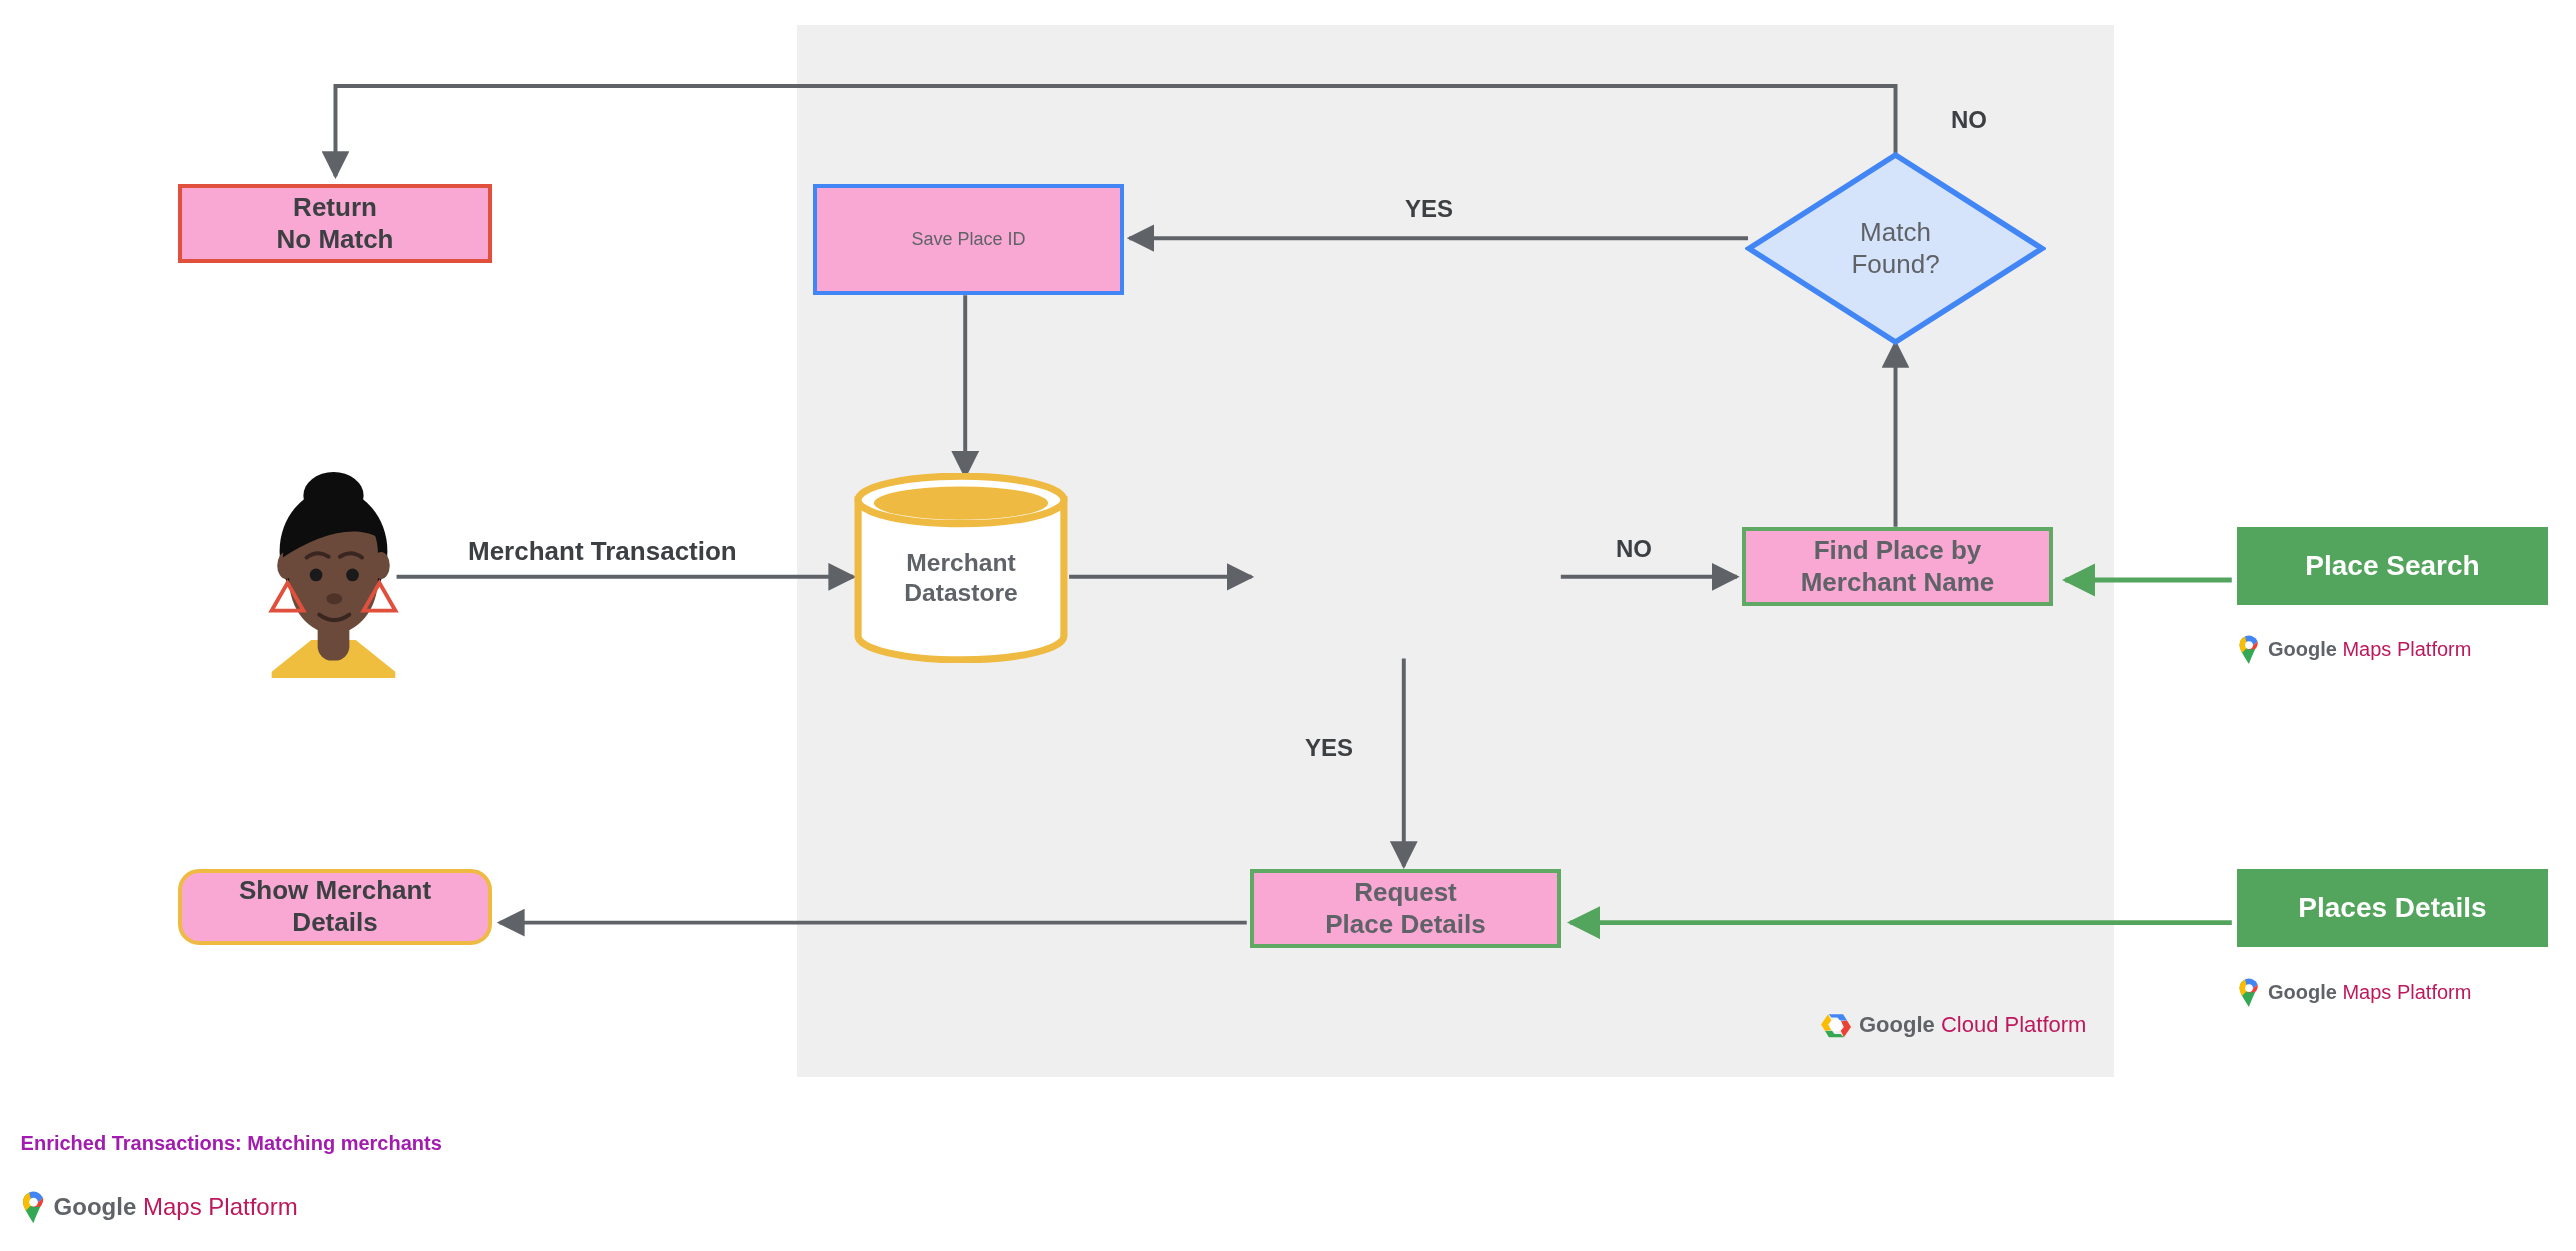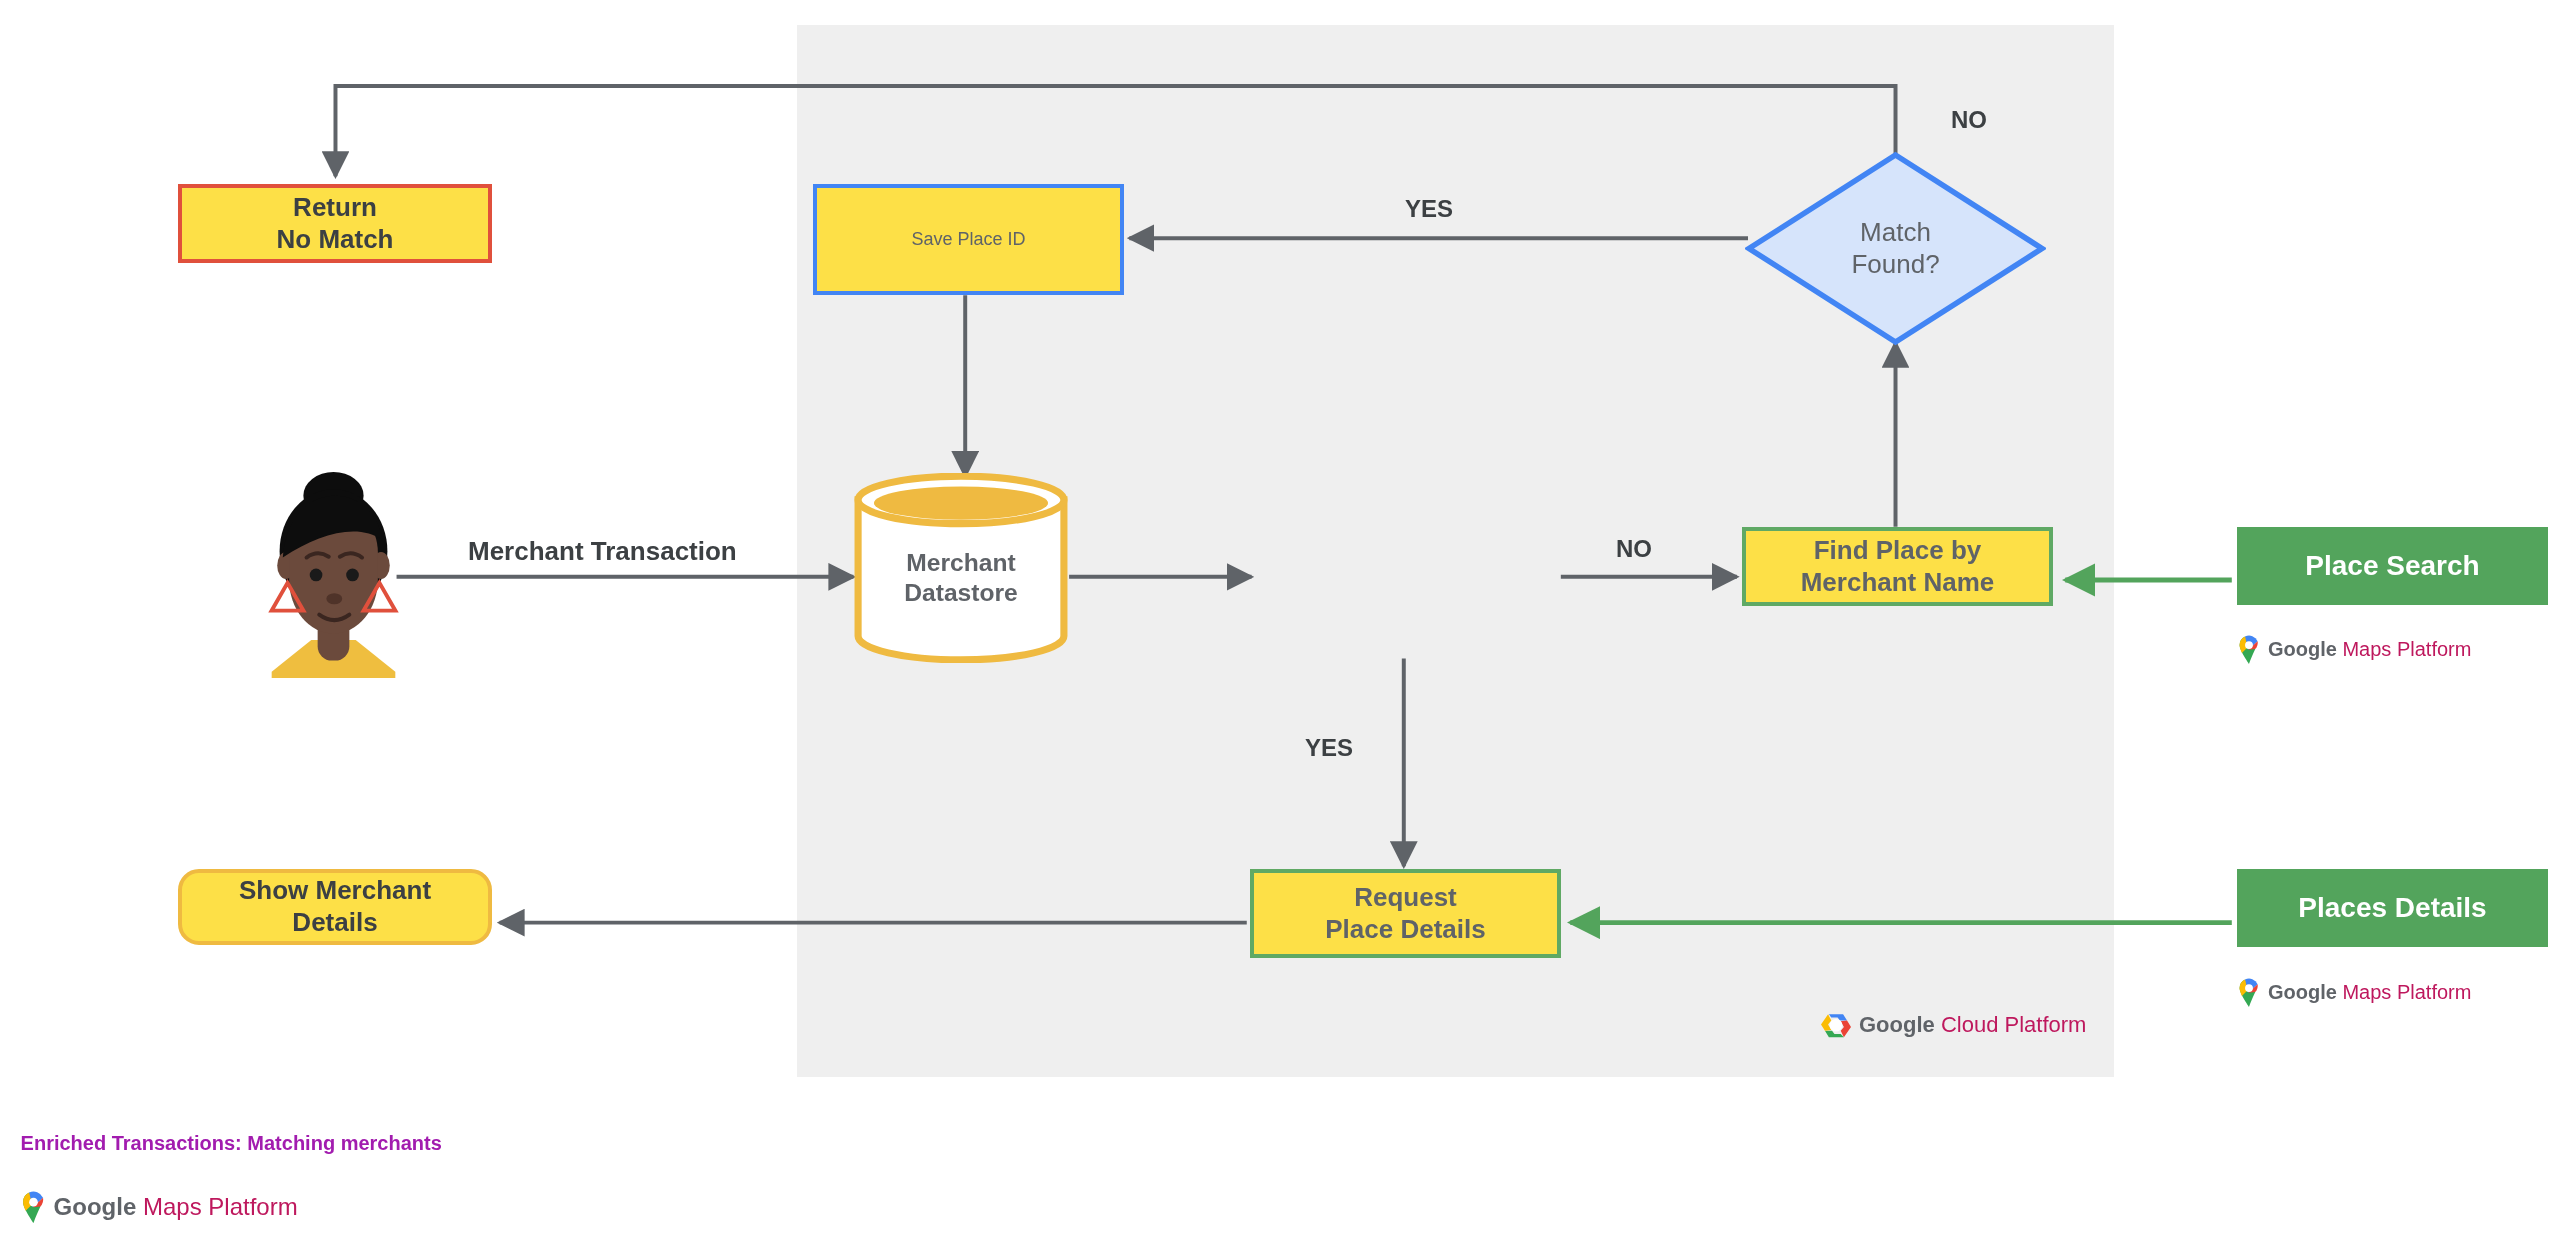--- a/index.html
+++ b/index.html
@@ -31,21 +31,21 @@
   .node{
     position:absolute;
     box-sizing:border-box;
     display:flex;
     align-items:center;
     justify-content:center;
     text-align:center;
     line-height:1.22;
   }
   .box{
-    background:#fde047;
+    background:#f9a8d4;
     border-style:solid;
     border-width:4.8px;
   }
   .box .lbl{ white-space:pre-line; }
 
   .box-red{ border-color:#E0503C; color:#3c4043; font-weight:700; }
   .box-blue{ border-color:#4285F4; color:#5f6368; font-weight:400; }
   .box-green{ border-color:#5FA964; color:#5f6368; font-weight:700; }
   .box-yellow{ border-color:#EFBA41; color:#3c4043; font-weight:700; }
 
@@ -182,21 +182,21 @@
     <div class="dslbl" style="font-size:24.6px;">Merchant
 Datastore</div>
   </div>
 
 
   <div class="node box box-green" style="left:1742px; top:527px; width:311px; height:79px; font-size:26px;">
     <span class="lbl">Find Place by
 Merchant Name</span>
   </div>
 
-  <div class="node box box-green" style="left:1250px; top:869px; width:311px; height:89px; font-size:26px;">
+  <div class="node box box-green" style="left:1250px; top:869px; width:311px; height:79px; font-size:26px;">
     <span class="lbl">Request
 Place Details</span>
   </div>
 
   <div class="node box box-yellow" style="left:178px; top:869px; width:314px; height:76px; font-size:26px;border-radius:21px;">
     <span class="lbl">Show Merchant
 Details</span>
   </div>
 
   <div class="node solid-green" style="left:2237px; top:527px; width:311px; height:78px; font-size:28px;">

